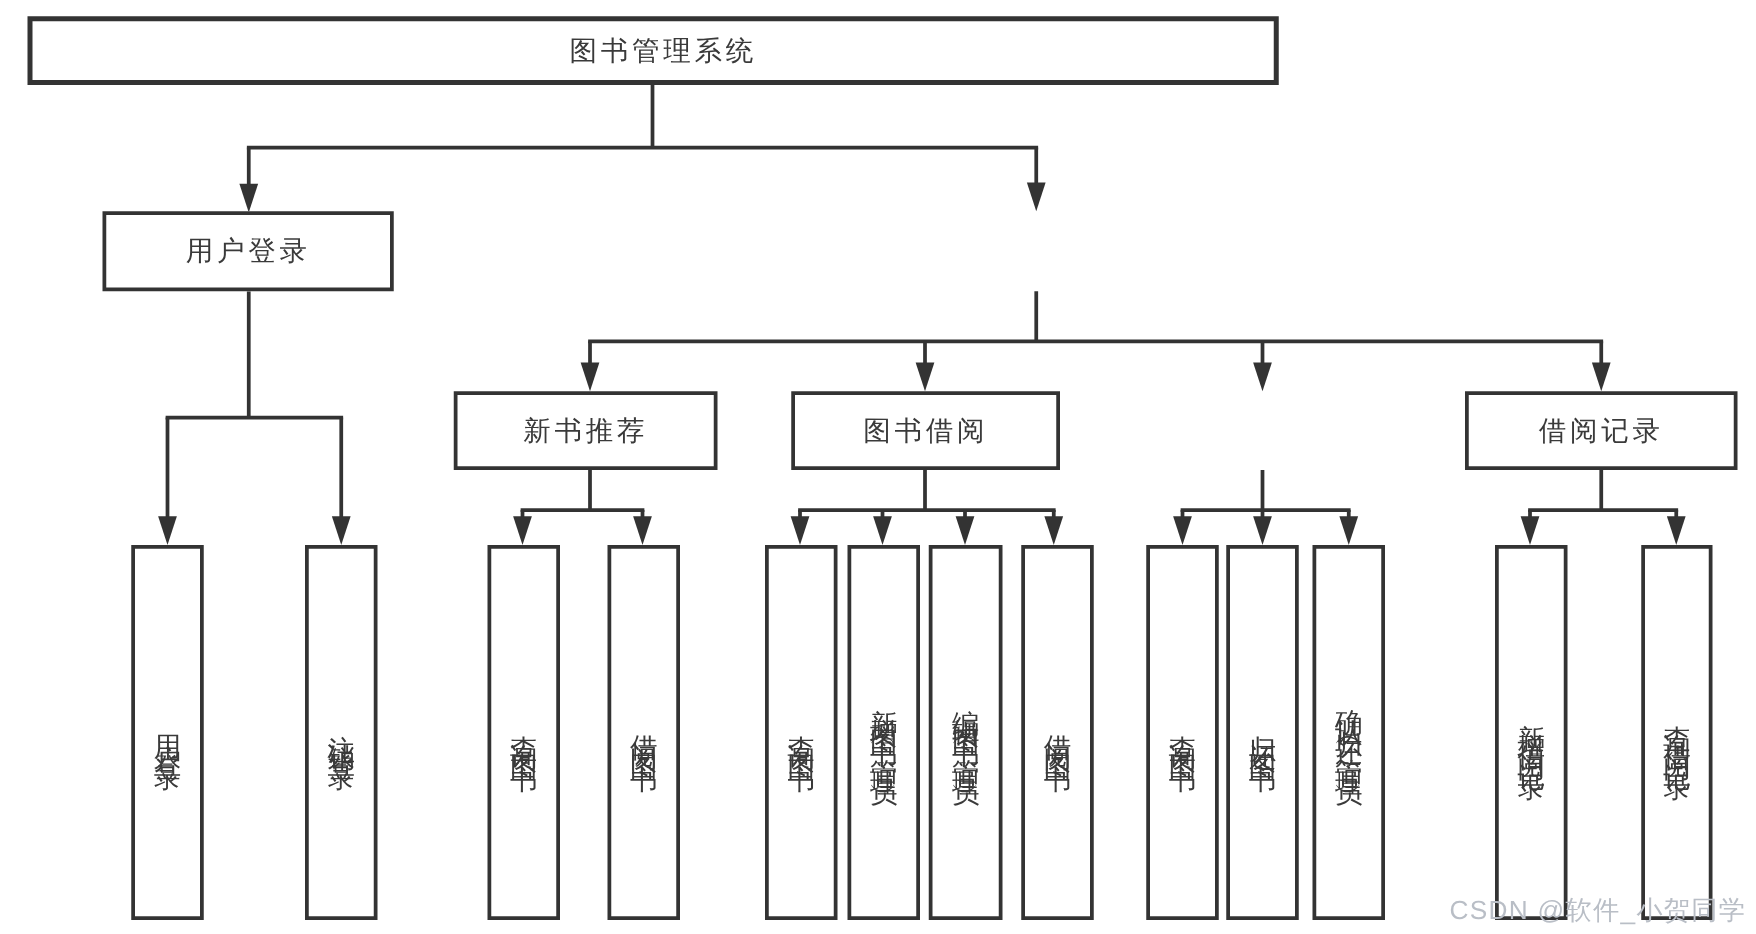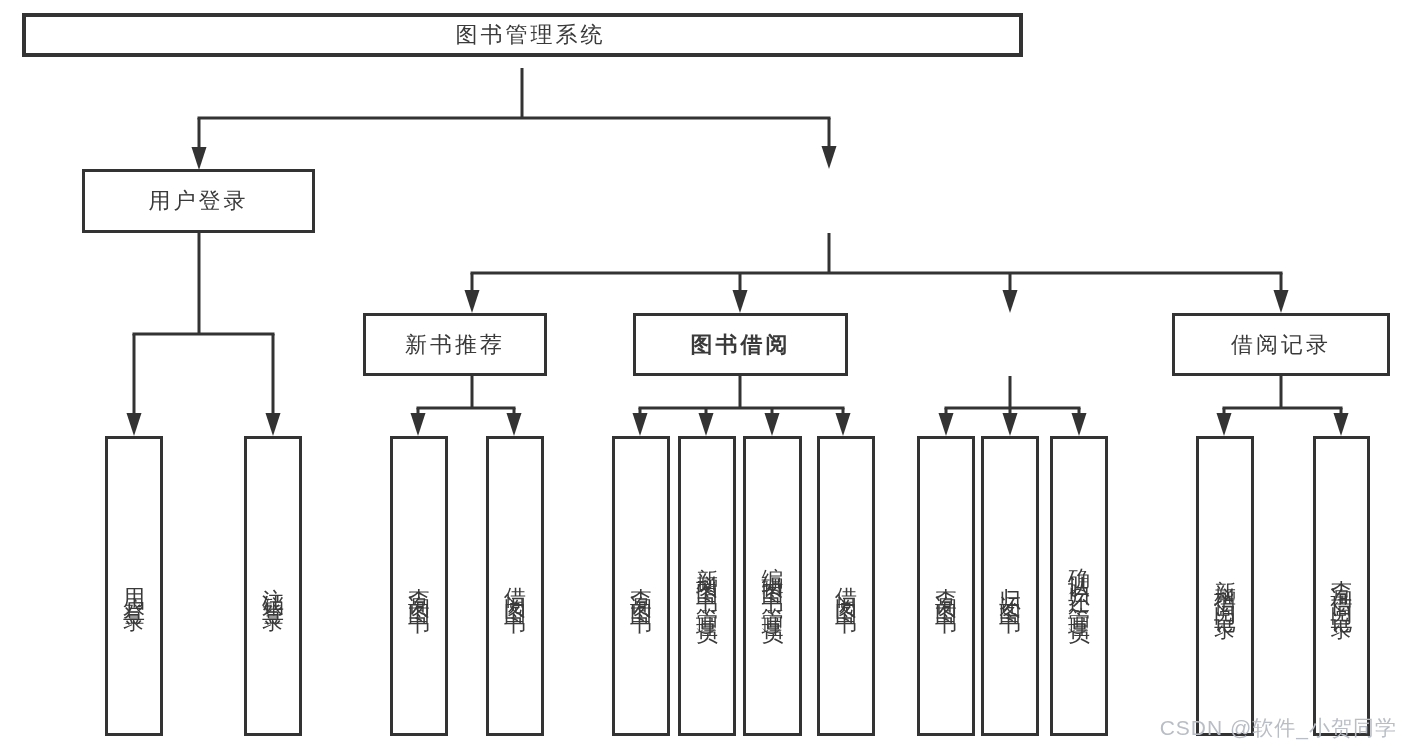--- a/index.html
+++ b/index.html
@@ -88,26 +88,26 @@
       <polygon points="764.5,413 779.5,413 772,436"></polygon>
       <polygon points="835.5,413 850.5,413 843,436"></polygon>
       <polygon points="938.5,413 953.5,413 946,436"></polygon>
       <polygon points="1002.5,413 1017.5,413 1010,436"></polygon>
       <polygon points="1071.5,413 1086.5,413 1079,436"></polygon>
       <polygon points="1216.5,413 1231.5,413 1224,436"></polygon>
       <polygon points="1333.5,413 1348.5,413 1341,436"></polygon>
     </g>
   </svg>
 
-  <div class="node root hnode" style="left:22px; top:13px; width:1001px; height:44px;padding-left:16px;">图书管理系统</div>
+  <div class="node root hnode" style="left:22px; top:13px; width:1001px; height:55px;padding-left:16px;">图书管理系统</div>
 
   <div class="node hnode" style="left:82px; top:169px; width:233px; height:64px;">用户登录</div>
 
-  <div class="node hnode" style="left:363px; top:313px; width:184px; height:63px;">新书推荐</div>
-  <div class="node hnode" style="left:633px; top:313px; width:215px; height:63px;font-weight:bold;">图书借阅</div>
+  <div class="node hnode" style="left:363px; top:313px; width:211px; height:63px;">新书推荐</div>
+  <div class="node hnode" style="left:633px; top:313px; width:215px; height:63px;">图书借阅</div>
   <div class="node hnode" style="left:1172px; top:313px; width:218px; height:63px;">借阅记录</div>
 
   <div class="node vnode" style="left:105px; top:436px; width:58px; height:300px;">
       <span>用户登录</span>
     </div>
   <div class="node vnode" style="left:244px; top:436px; width:58px; height:300px;">
       <span>注销登录</span>
     </div>
 
   <div class="node vnode" style="left:390px; top:436px; width:58px; height:300px;">

